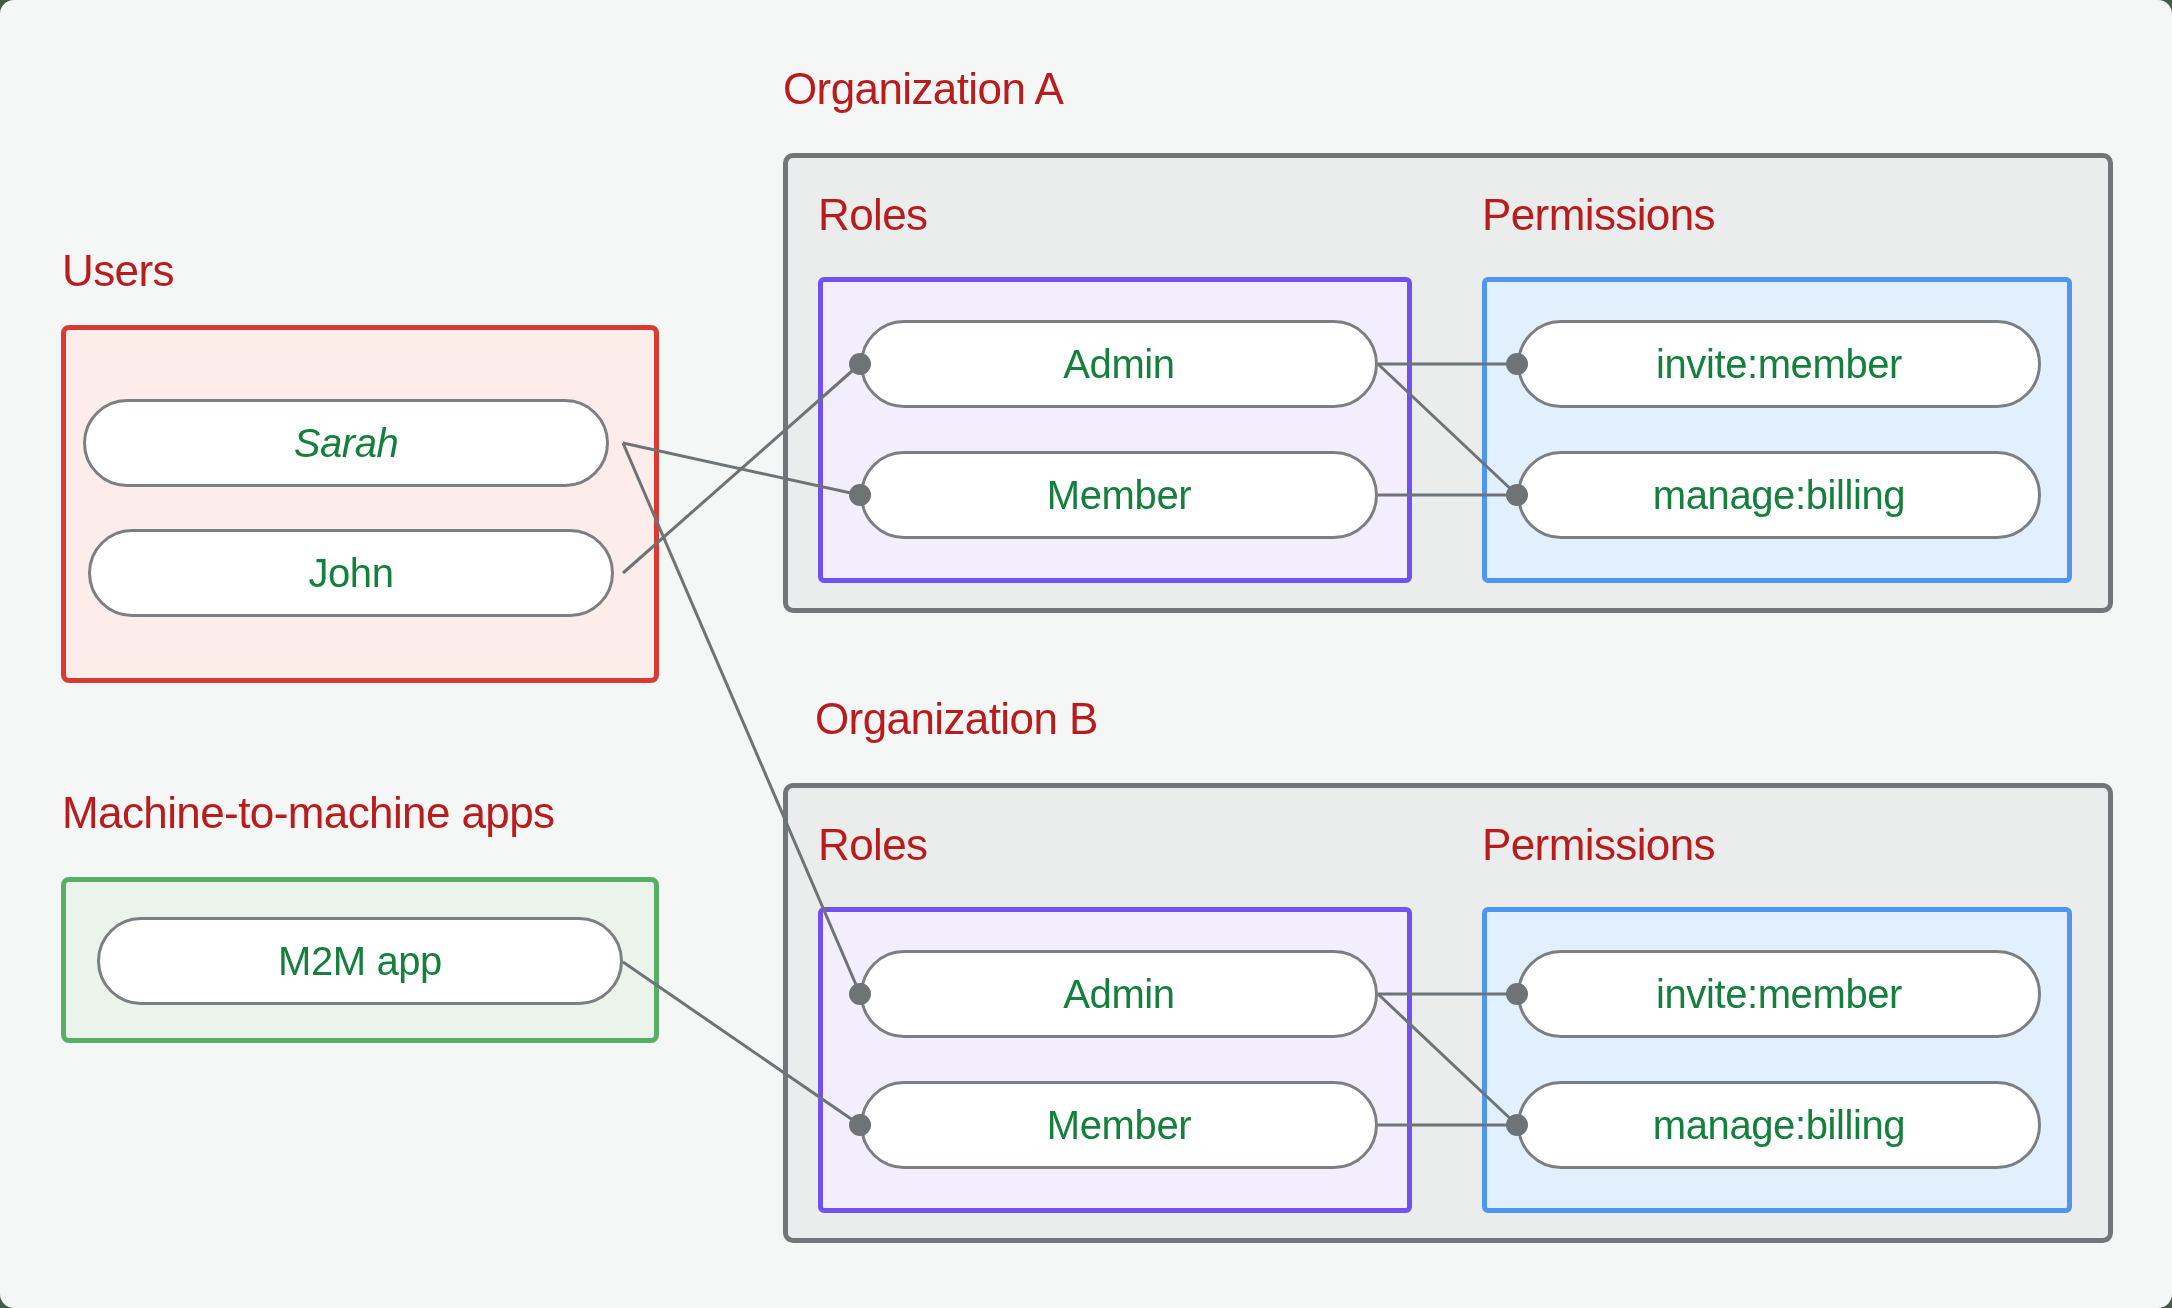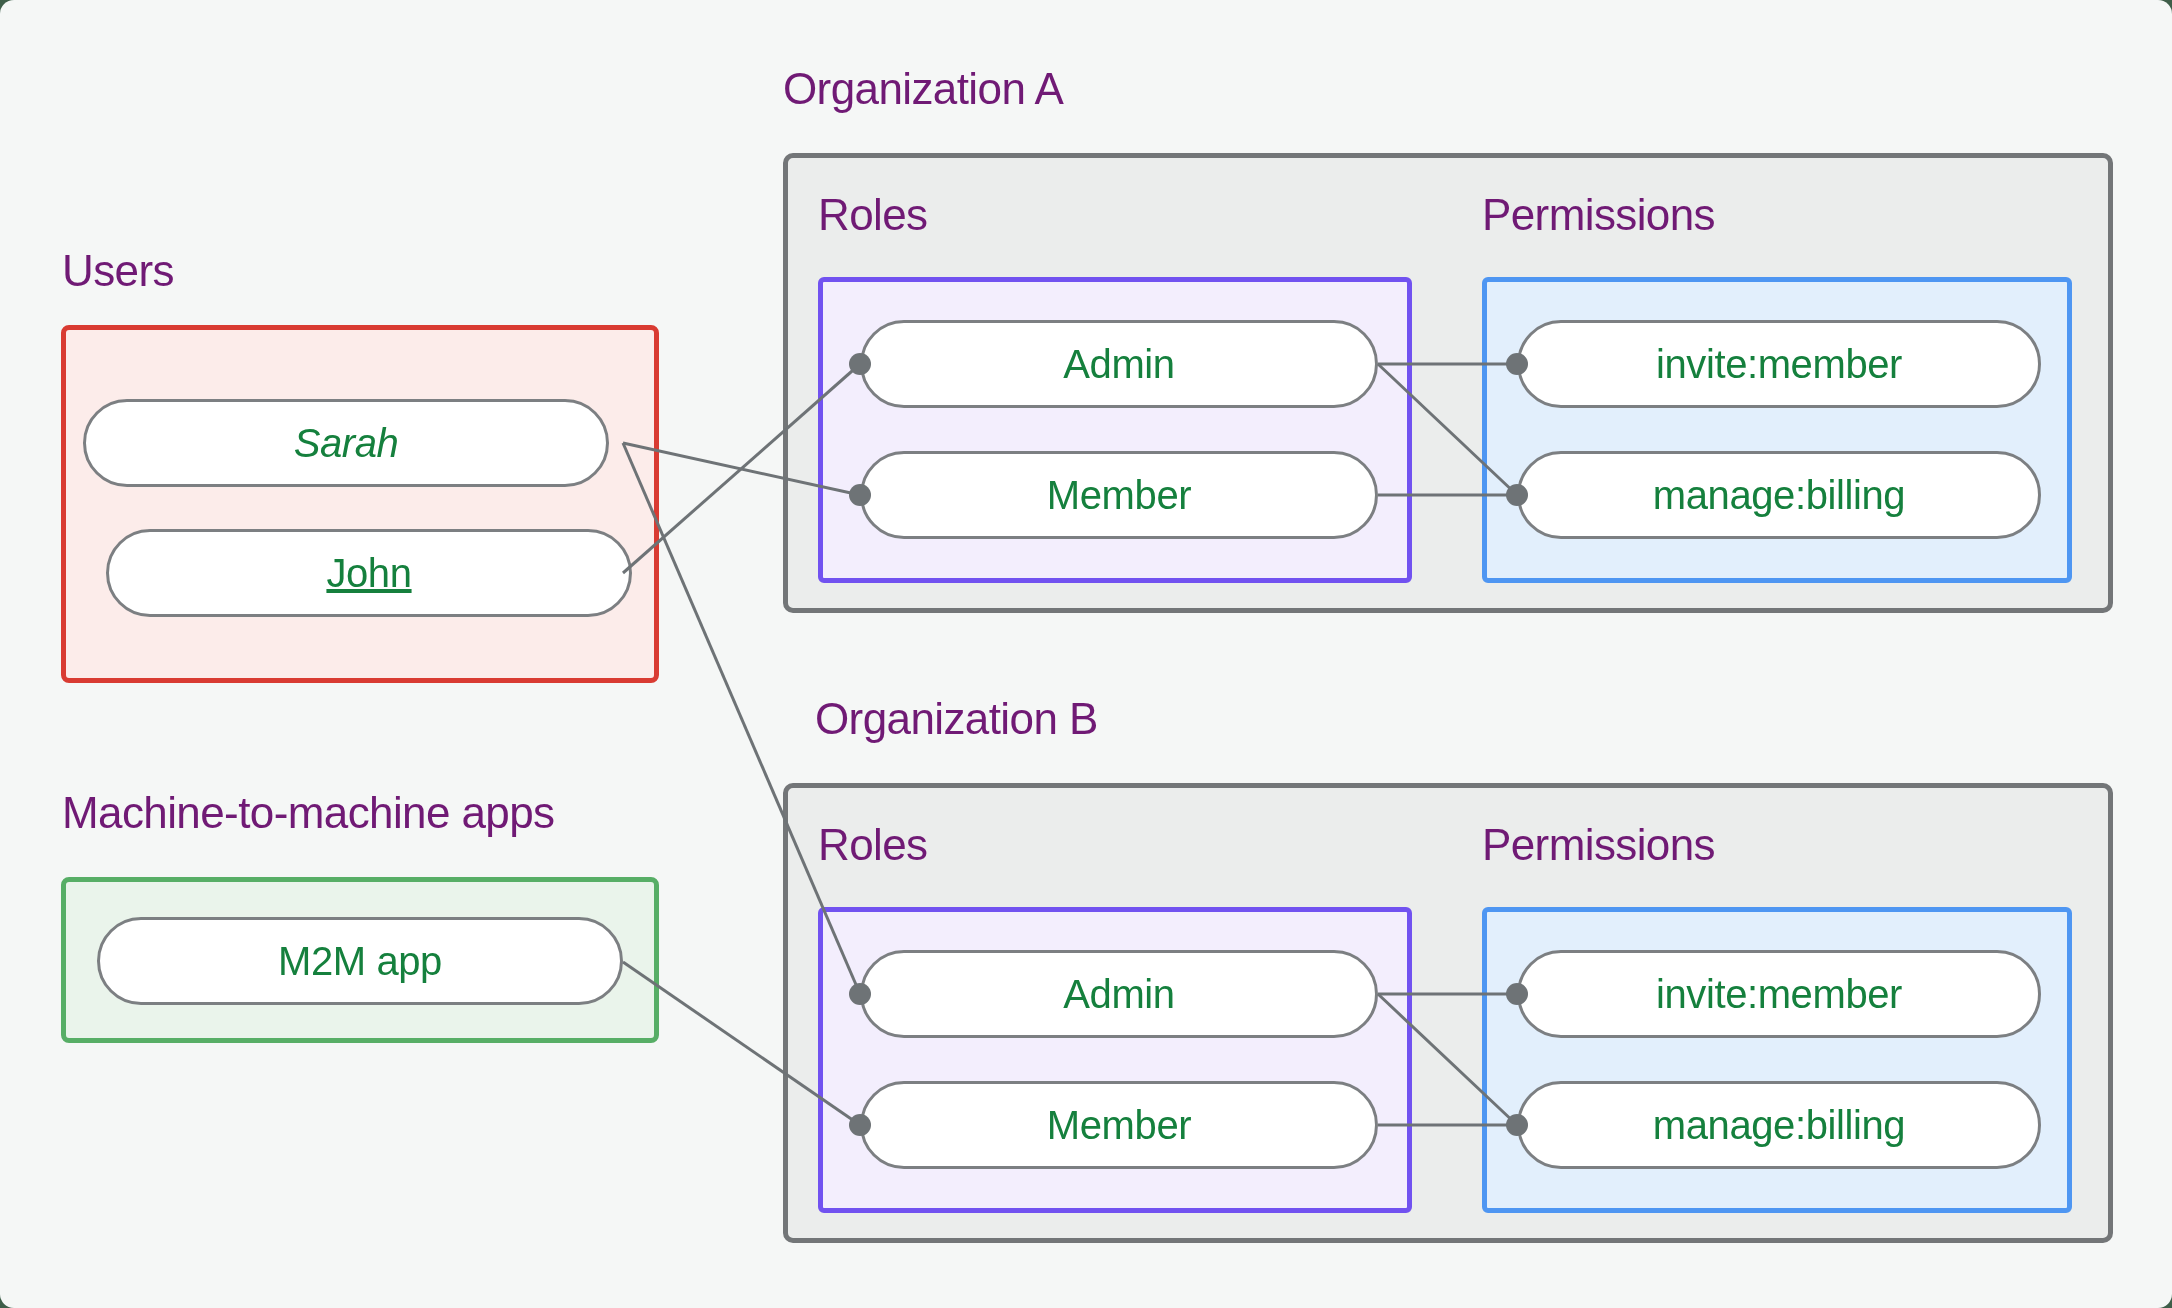--- a/index.html
+++ b/index.html
@@ -14,21 +14,21 @@
     background:#f5f7f6;
     border-radius:14px;
     overflow:hidden;
     color:#1a1c1e;
   }
   .hdr{
     position:absolute;
     font-size:44px;
     font-weight:500;
     letter-spacing:-0.6px;
-    color:#701a75;
+    color:#b91c1c;
     white-space:nowrap;
     line-height:1.15;
   }
   .gbox{position:absolute;box-sizing:border-box;}
   .users-box{
     left:61px;top:325px;width:598px;height:358px;
     background:#fcecea;border:5px solid #d93b32;border-radius:8px;
   }
   .m2m-box{
     left:61px;top:877px;width:598px;height:166px;
@@ -66,21 +66,21 @@
   .edot{fill:#6e7376;stroke:none;}
 </style>
 </head>
 <body>
 
 <div class="canvas">
 
   <div class="hdr" style="left:62px;top:246px;">Users</div>
   <div class="gbox users-box"></div>
   <div class="pill" style="left:83px;top:399px;width:526px;font-style:italic;">Sarah</div>
-  <div class="pill" style="left:106px;top:529px;width:526px;text-decoration:underline;">John</div>
+  <div class="pill" style="left:88px;top:529px;width:526px;">John</div>
 
   <div class="hdr" style="left:62px;top:788px;">Machine-to-machine apps</div>
   <div class="gbox m2m-box"></div>
   <div class="pill" style="left:97px;top:917px;width:526px;">M2M app</div>
 
   <div class="hdr" style="left:783px;top:64px;">Organization A</div>
   <div class="gbox org-box org-a"></div>
   <div class="hdr" style="left:818px;top:190px;">Roles</div>
   <div class="gbox roles-box" style="left:818px;top:277px;"></div>
   <div class="pill" style="left:860px;top:320px;width:518px;">Admin</div>

